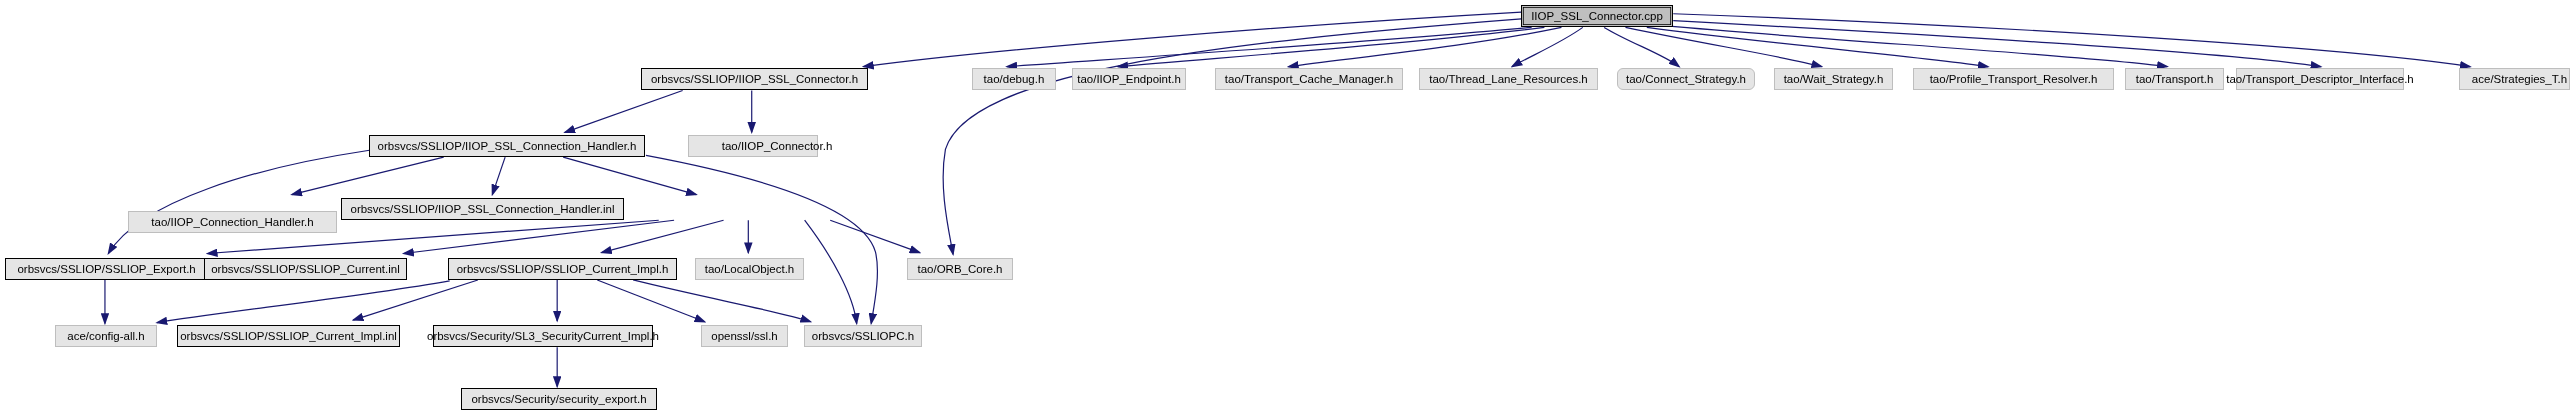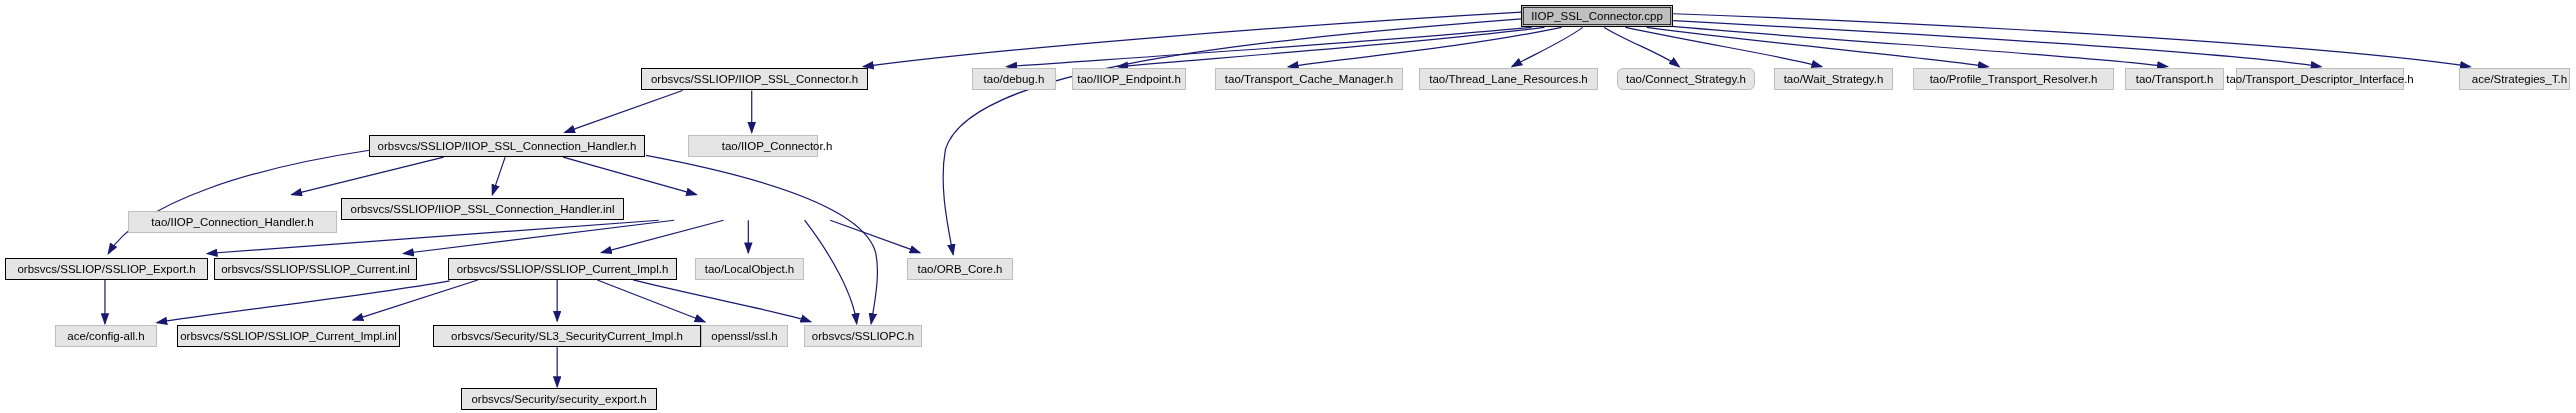--- a/index.html
+++ b/index.html
@@ -78,27 +78,27 @@
   <div class="node ext" style="left:2236px;top:68px;width:168px;">tao/Transport_Descriptor_Interface.h</div>
   <div class="node ext" style="left:2459px;top:68px;width:111px;padding-left:10px;">ace/Strategies_T.h</div>
 
   <div class="node doc" style="left:369px;top:135px;width:276px;">orbsvcs/SSLIOP/IIOP_SSL_Connection_Handler.h</div>
   <div class="node ext" style="left:688px;top:135px;width:130px;padding-left:48px;">tao/IIOP_Connector.h</div>
 
   <div class="node ext" style="left:128px;top:198px;width:209px;margin-top:13px;">tao/IIOP_Connection_Handler.h</div>
   <div class="node doc" style="left:341px;top:198px;width:283px;">orbsvcs/SSLIOP/IIOP_SSL_Connection_Handler.inl</div>
 
   <div class="node doc" style="left:5.1px;top:258px;width:203px;">orbsvcs/SSLIOP/SSLIOP_Export.h</div>
-  <div class="node doc" style="left:214px;top:258px;width:203px;">orbsvcs/SSLIOP/SSLIOP_Current.inl</div>
+  <div class="node doc" style="left:204px;top:258px;width:203px;">orbsvcs/SSLIOP/SSLIOP_Current.inl</div>
   <div class="node doc" style="left:448px;top:258px;width:229px;">orbsvcs/SSLIOP/SSLIOP_Current_Impl.h</div>
   <div class="node ext" style="left:695px;top:258px;width:109px;">tao/LocalObject.h</div>
   <div class="node ext" style="left:907px;top:258px;width:106px;">tao/ORB_Core.h</div>
 
   <div class="node ext" style="left:55px;top:325px;width:102px;">ace/config-all.h</div>
   <div class="node doc" style="left:177px;top:325px;width:223px;">orbsvcs/SSLIOP/SSLIOP_Current_Impl.inl</div>
-  <div class="node doc" style="left:433px;top:325px;width:268px;">orbsvcs/Security/SL3_SecurityCurrent_Impl.h</div>
+  <div class="node doc" style="left:433px;top:325px;width:220px;">orbsvcs/Security/SL3_SecurityCurrent_Impl.h</div>
   <div class="node ext" style="left:701px;top:325px;width:87px;">openssl/ssl.h</div>
   <div class="node ext" style="left:804px;top:325px;width:118px;">orbsvcs/SSLIOPC.h</div>
 
   <div class="node doc" style="left:461px;top:388px;width:196px;">orbsvcs/Security/security_export.h</div>
 
 </div>
 
 
 </body></html>

